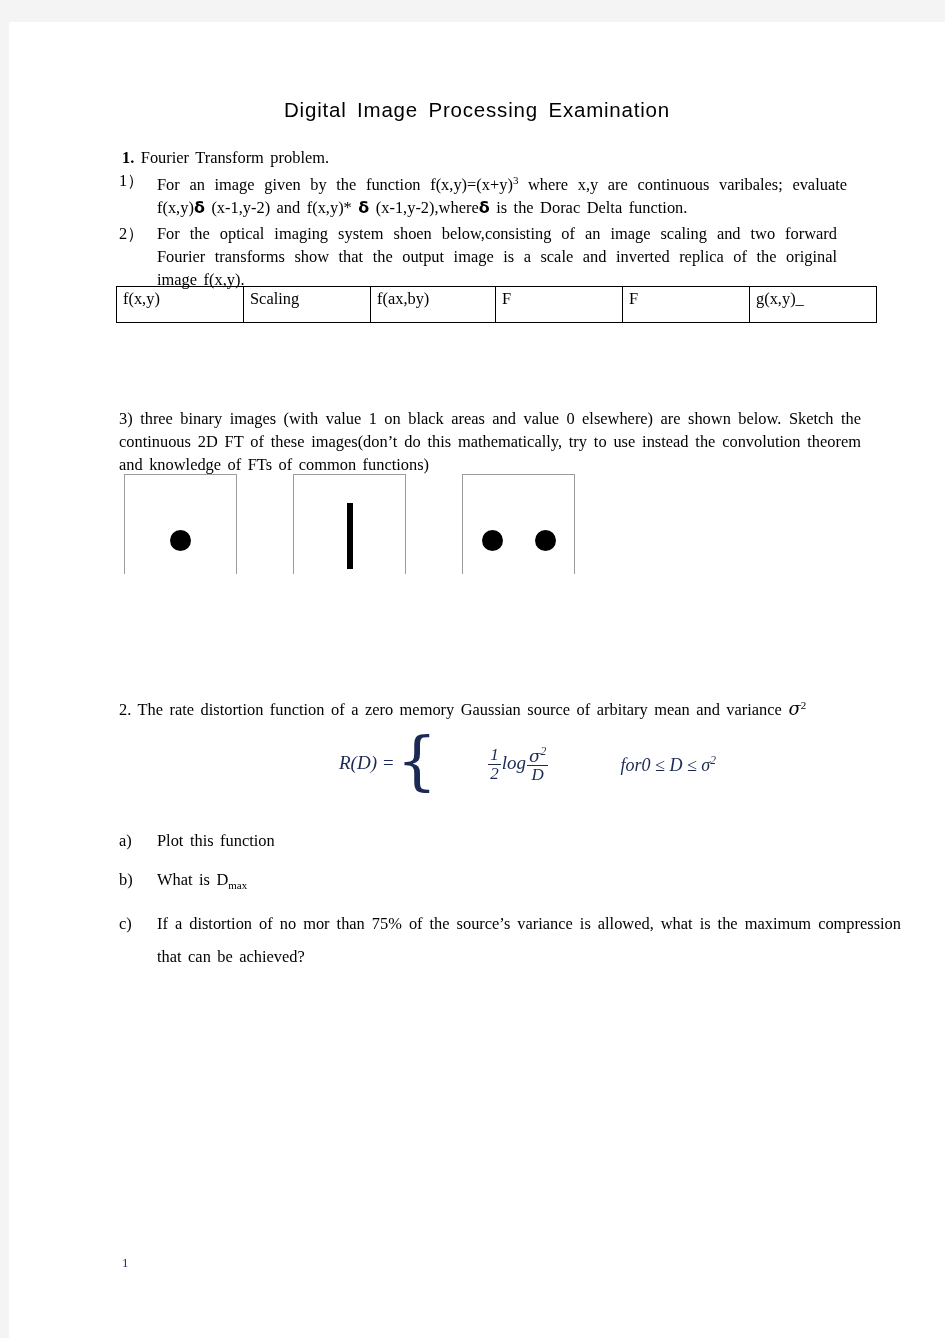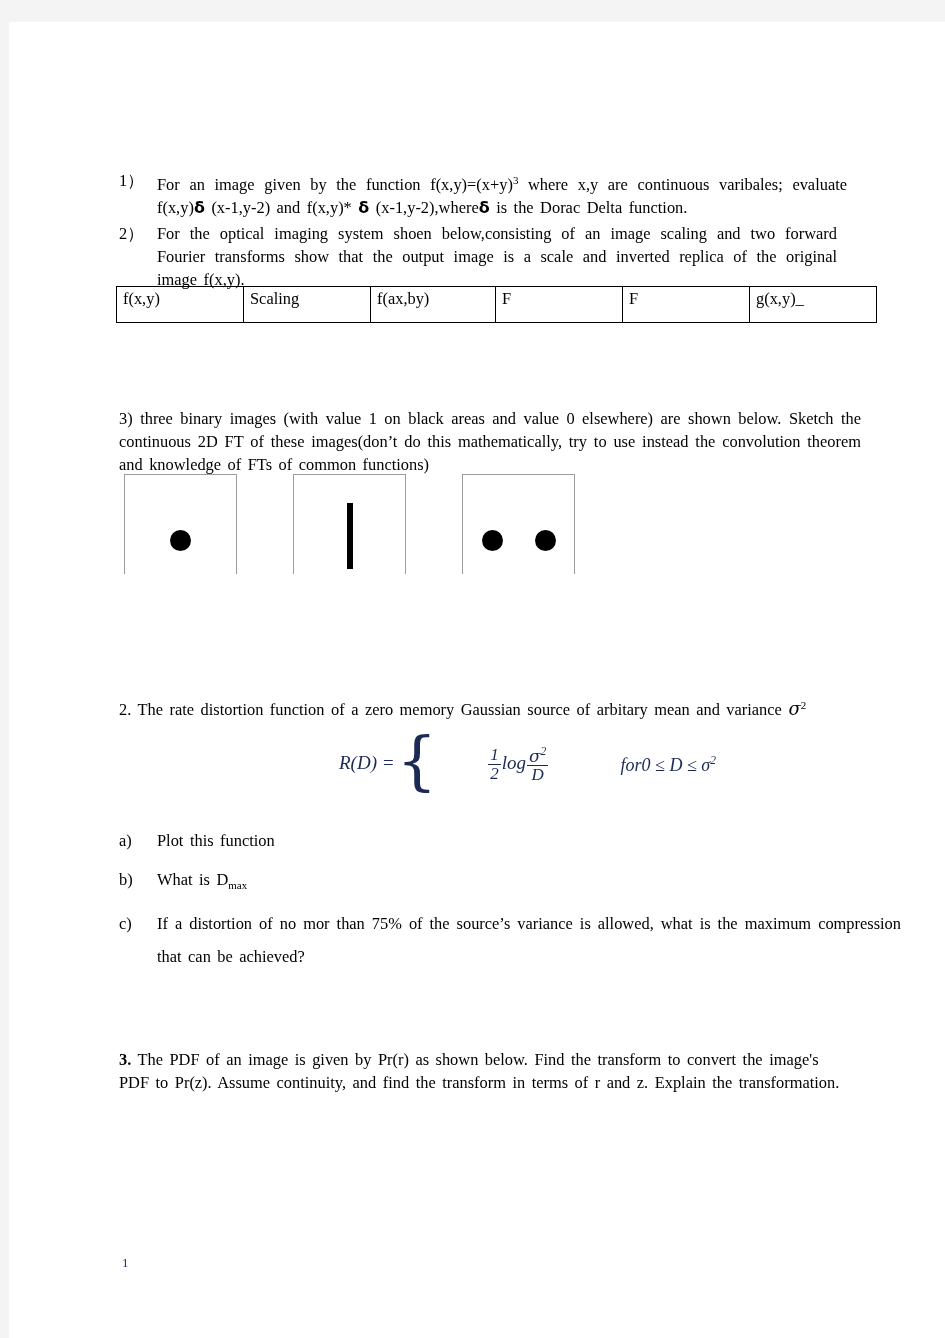--- a/index.html
+++ b/index.html
@@ -173,21 +173,26 @@
     font-size: 13px;
     color: #1b3a6b;
   }
   .greek { font-family: "DejaVu Sans", sans-serif; font-size: 16px; }
 </style>
 </head>
 <body>
 
 <div id="page">
 
-
+  <div class="doc-title">Digital Image Processing Examination</div>
+
+  <div class="blk" style="left:113px; top:124px; width:700px;">
+    <span class="b">1.</span>
+    <span>Fourier Transform problem.</span>
+  </div>
 
   <div class="hang" style="left:110px; top:147px; width:728px;">
     <span class="mark">1）</span>
     <span class="body">
       <span>For an image given by the function f(x,y)=(x+y)</span><span class="sup">3</span>
       <span>where x,y are continuous varibales; evaluate</span>
       <span>f(x,y)</span><span class="greek b">δ</span>
       <span>(x-1,y-2) and f(x,y)*</span>
       <span class="greek b">δ</span>
       <span>(x-1,y-2),where</span><span class="greek b">δ</span>
@@ -249,20 +254,16 @@
   <div class="hang" style="left:110px; top:846px; width:780px;">
     <span class="mark">b)</span>
     <span class="body"><span>What is D</span><span class="sub">max</span></span>
   </div>
 
   <div class="hang" style="left:110px; top:885px; width:782px; line-height:33px;">
     <span class="mark">c)</span>
     <span class="body">If a distortion of no mor than 75% of the source’s variance is allowed, what is the maximum compression that can be achieved?</span>
   </div>
 
-  <div class="blk" style="left:110px; top:1026px; width:730px; text-align:left;">
-    <span class="b">3.</span>
-    <span>The PDF of an image is given by Pr(r) as shown below. Find the transform to convert the image's PDF to Pr(z). Assume continuity, and find the transform in terms of r and z. Explain the transformation.</span>
-  </div>
 
   <div class="pagenum">1</div>
 
 </div>
 
 </body></html>

